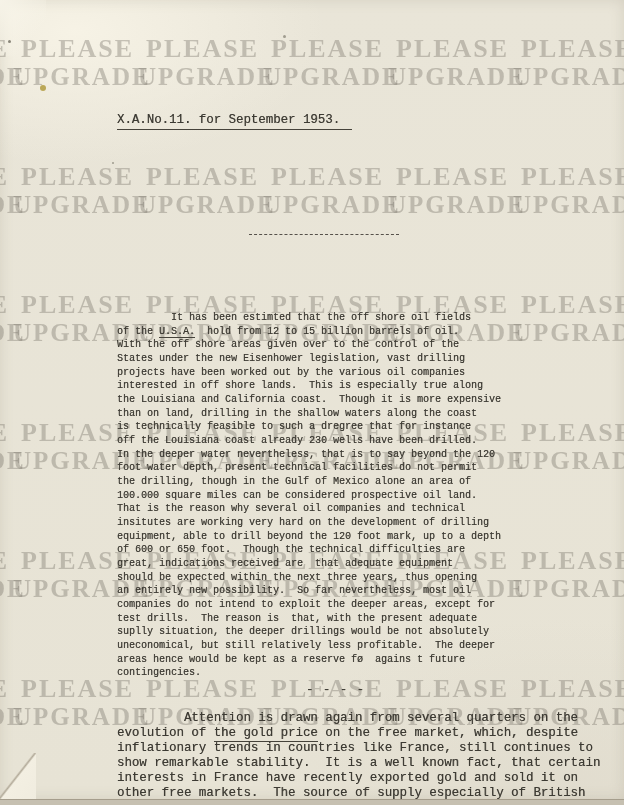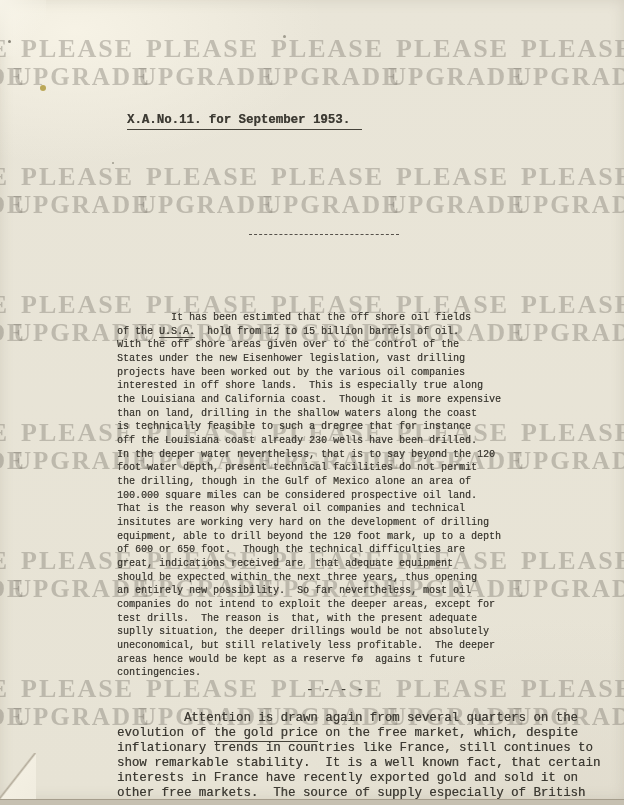--- a/index.html
+++ b/index.html
@@ -34,21 +34,21 @@
     position:absolute;font-family:"Liberation Serif","DejaVu Serif",serif;
     font-weight:bold;color:rgba(125,121,111,.40);line-height:1;white-space:pre;
   }
   .wm.p{font-size:26px;letter-spacing:2px;}
   .wm.u{font-size:25px;letter-spacing:2px;}
   
   .typed{
     position:absolute;color:#3c3a33;font-size:12.4px;white-space:pre;
     text-shadow:0.3px 0.3px 0.5px rgba(60,56,48,.65);
   }
-  .ref-line{left:127px;top:113px;padding:0 12px 2px 0;border-bottom:1.4px solid #45423a;font-weight:bold;}
+  .ref-line{left:117px;top:113px;padding:0 12px 2px 0;border-bottom:1.4px solid #45423a;}
   .doc-title{left:248px;top:215px;padding:0 4px 1px 1px;border-bottom:1.4px solid #45423a;}
   .title-underline2{
     position:absolute;left:249px;top:234px;width:150px;height:0;
     border-bottom:1.6px dashed #55514a;
   }
   .para{position:absolute;left:117px;}
   .para .tl{display:block;white-space:pre;}
   .para1{top:311px;font-size:10px;line-height:13.67px;}
   .para2{top:711px;font-size:12.4px;line-height:15px;}
   .uw{border-bottom:1.3px solid #45423a;padding-bottom:.5px;}

